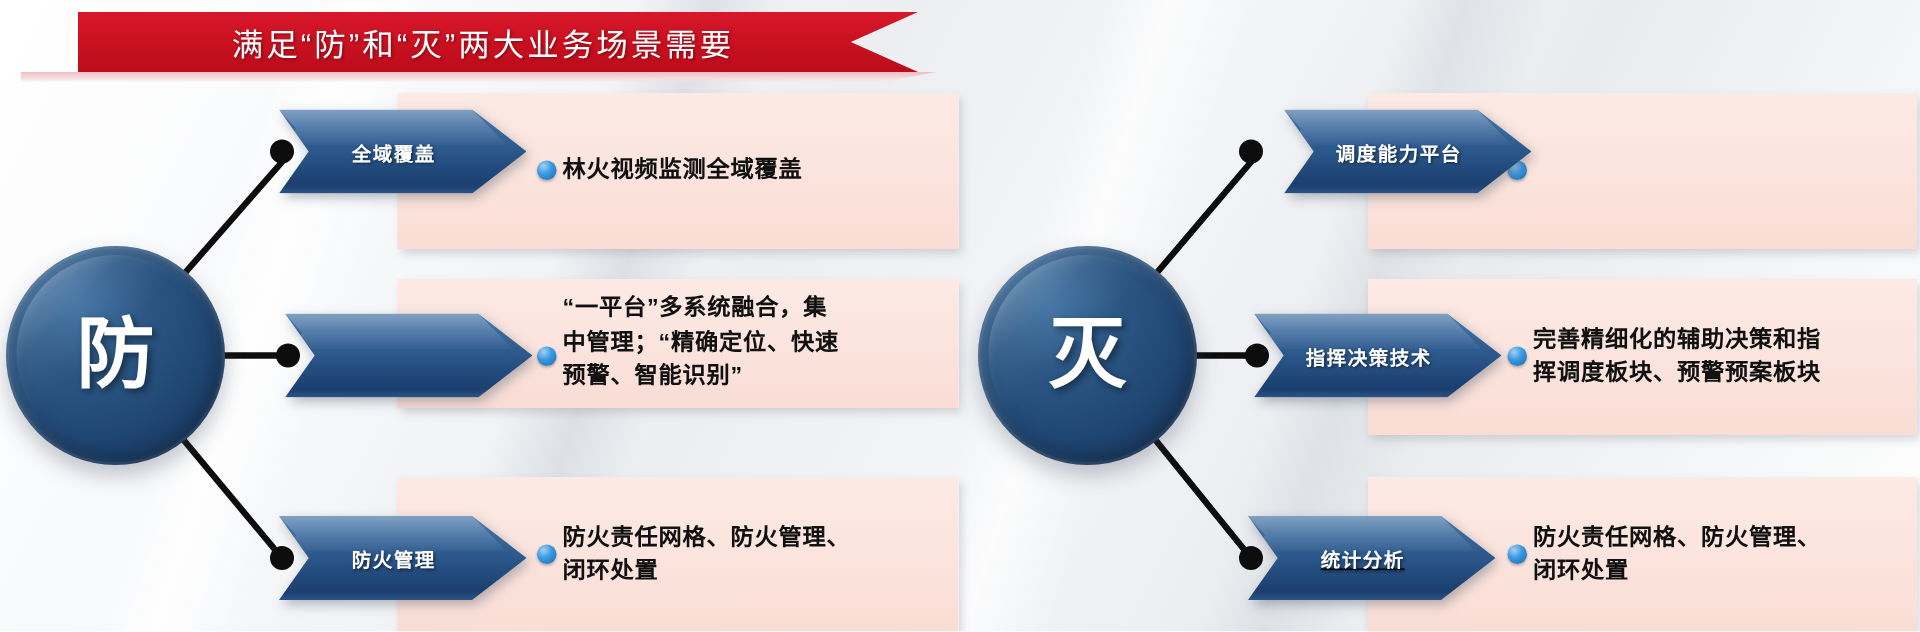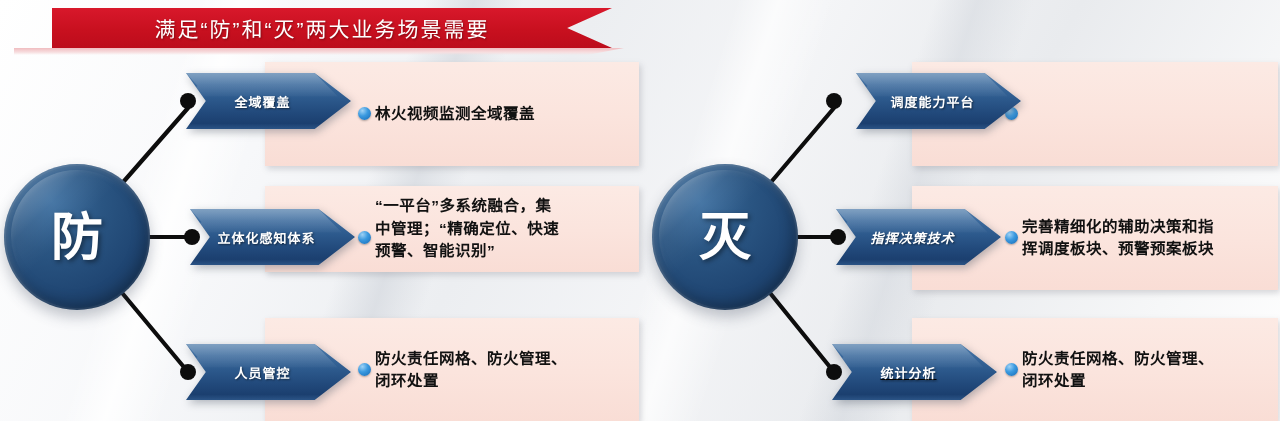--- a/index.html
+++ b/index.html
@@ -177,34 +177,33 @@
 闭环处置</span>
   </div>
 
   <div class="badge" style="left:186px; top:73px; width:165px;">
     <div class="badge-shape"></div>
     <span class="badge-label">全域覆盖</span>
   </div>
 
   <div class="badge" style="left:190px; top:209px; width:165px;">
     <div class="badge-shape"></div>
-    <span class="badge-label">立体化感知体系</span>
   </div>
 
   <div class="badge" style="left:186px; top:344px; width:165px;">
     <div class="badge-shape"></div>
-    <span class="badge-label">人员管控</span>
+    <span class="badge-label">防火管理</span>
   </div>
 
   <div class="badge" style="left:856px; top:73px; width:165px;">
     <div class="badge-shape"></div>
     <span class="badge-label">调度能力平台</span>
   </div>
 
-  <div class="badge" style="left:836px; top:209px; width:165px;font-style:italic;">
+  <div class="badge" style="left:836px; top:209px; width:165px;">
     <div class="badge-shape"></div>
     <span class="badge-label">指挥决策技术</span>
   </div>
 
   <div class="badge" style="left:832px; top:344px; width:165px;text-decoration:underline;">
     <div class="badge-shape"></div>
     <span class="badge-label">统计分析</span>
   </div>
 
   <div class="hub" id="hub-fang">

